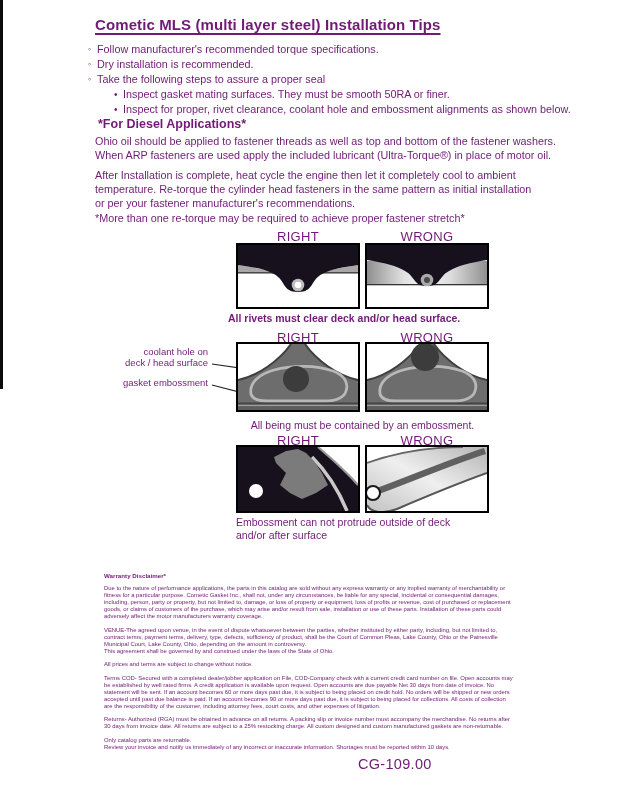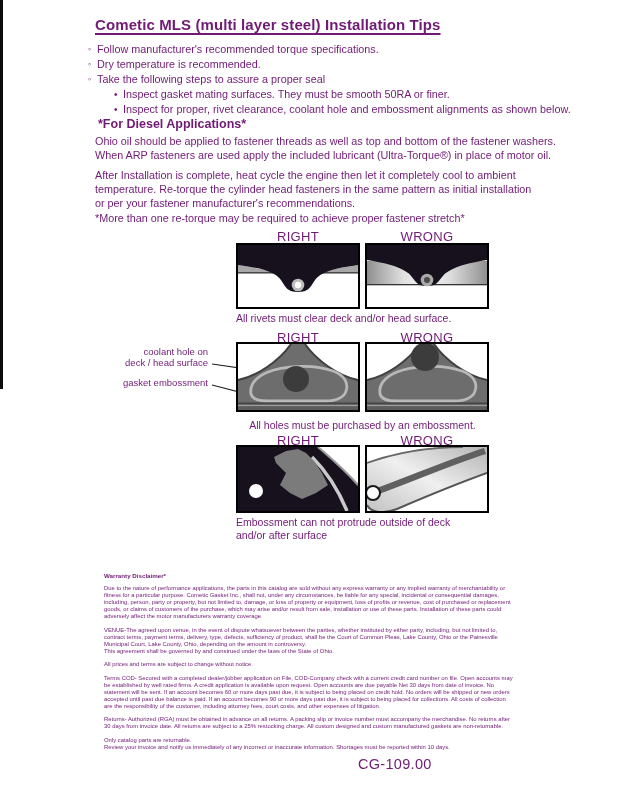--- a/index.html
+++ b/index.html
@@ -43,21 +43,21 @@
 
   <div class="title">Cometic MLS (multi layer steel) Installation Tips</div>
 
   <div class="tips">
     <div class="tip-line">
       <span class="tip-marker">◦</span>
       <span>Follow manufacturer's recommended torque specifications.</span>
     </div>
     <div class="tip-line">
       <span class="tip-marker">◦</span>
-      <span>Dry temperature is recommended.</span>
+      <span>Dry installation is recommended.</span>
     </div>
     <div class="tip-line">
       <span class="tip-marker">◦</span>
       <span>Take the following steps to assure a proper seal</span>
     </div>
     <div class="tip-line sub">
       <span class="tip-marker">•</span>
       <span>Inspect gasket mating surfaces.  They must be smooth 50RA or finer.</span>
     </div>
     <div class="tip-line sub">
@@ -100,21 +100,21 @@
         </linearGradient>
       </defs>
       <rect width="120" height="62" fill="#ffffff"></rect>
       <rect y="16" width="120" height="24" fill="url(#g1)"></rect>
       <rect y="39" width="120" height="1.3" fill="#333333"></rect>
       <path d="M0,0 H120 V15 C102,18 92,20 82,26 C71,32 74,41 60,41 C46,41 49,32 38,26 C28,20 18,18 0,15 Z" fill="#17101d"></path>
       <circle cx="60" cy="35" r="6.3" fill="#aaaaaa"></circle>
       <circle cx="60" cy="35" r="3" fill="#4a4a4a"></circle>
     </svg>
   </div>
-  <div class="dg-caption" style="left:236px;top:312px;">All rivets must clear deck and/or head surface.</div>
+  <div class="dg-caption" style="left:228px;top:312px;font-weight:bold;">All rivets must clear deck and/or head surface.</div>
 
   <div class="dg-header" style="left:236px;top:330px;">RIGHT</div>
   <div class="dg-header" style="left:365px;top:330px;">WRONG</div>
 
   <div class="dg-label" style="top:346px;">coolant hole on
 deck / head surface</div>
   <div class="dg-label" style="top:377px;">gasket embossment</div>
   <svg class="leader" width="110" height="56" viewBox="0 0 110 56">
     <line x1="6" y1="16" x2="90" y2="28" stroke="#222" stroke-width="1.2"></line>
     <line x1="6" y1="37" x2="56" y2="50" stroke="#222" stroke-width="1.2"></line>
@@ -139,21 +139,21 @@
       <path d="M0,36 C20,32 42,16 53,0 L67,0 C78,16 100,32 120,36 L120,66 L0,66 Z" fill="#6d6d6d"></path>
       <path d="M0,36 C20,32 42,16 53,0" stroke="#3f3f3f" stroke-width="2" fill="none"></path>
       <path d="M67,0 C78,16 100,32 120,36" stroke="#3f3f3f" stroke-width="2" fill="none"></path>
       <path d="M13,50 C11,38 22,30 36,26 C54,21 78,21 95,27 C106,31 111,39 108,47 C106.5,53 99,57 87,57 L29,57 C19,57 14.5,55 13,50 Z" stroke="#b8b8b8" stroke-width="2.8" fill="none"></path>
       <circle cx="58" cy="13" r="14" fill="#3c3c3c"></circle>
       <rect y="58.5" width="120" height="2.2" fill="#454545"></rect>
       <rect y="60.7" width="120" height="1.6" fill="#9c9c9c"></rect>
       <rect y="62.3" width="120" height="3.7" fill="#5c5c5c"></rect>
     </svg>
   </div>
-  <div class="dg-caption cap2" style="left:236px;top:419px;">All holes must be purchased by an embossment.</div>
+  <div class="dg-caption cap2" style="left:236px;top:419px;">All being must be contained by an embossment.</div>
 
   <div class="dg-header" style="left:236px;top:433px;">RIGHT</div>
   <div class="dg-header" style="left:365px;top:433px;">WRONG</div>
 
   <div class="dg-box" style="left:236px;top:445px;">
     <svg width="120" height="64" viewBox="0 0 120 64">
       <rect width="120" height="64" fill="#ffffff"></rect>
       <path d="M0,0 L80,0 C94,12 106,22 120,38 L120,64 L0,64 Z" fill="#17101d"></path>
       <path d="M80,0 C94,12 106,22 120,38" stroke="#999999" stroke-width="2.2" fill="none"></path>
       <path d="M74,10 C88,24 100,42 109,64" stroke="#c9c9c9" stroke-width="3.5" fill="none"></path>

